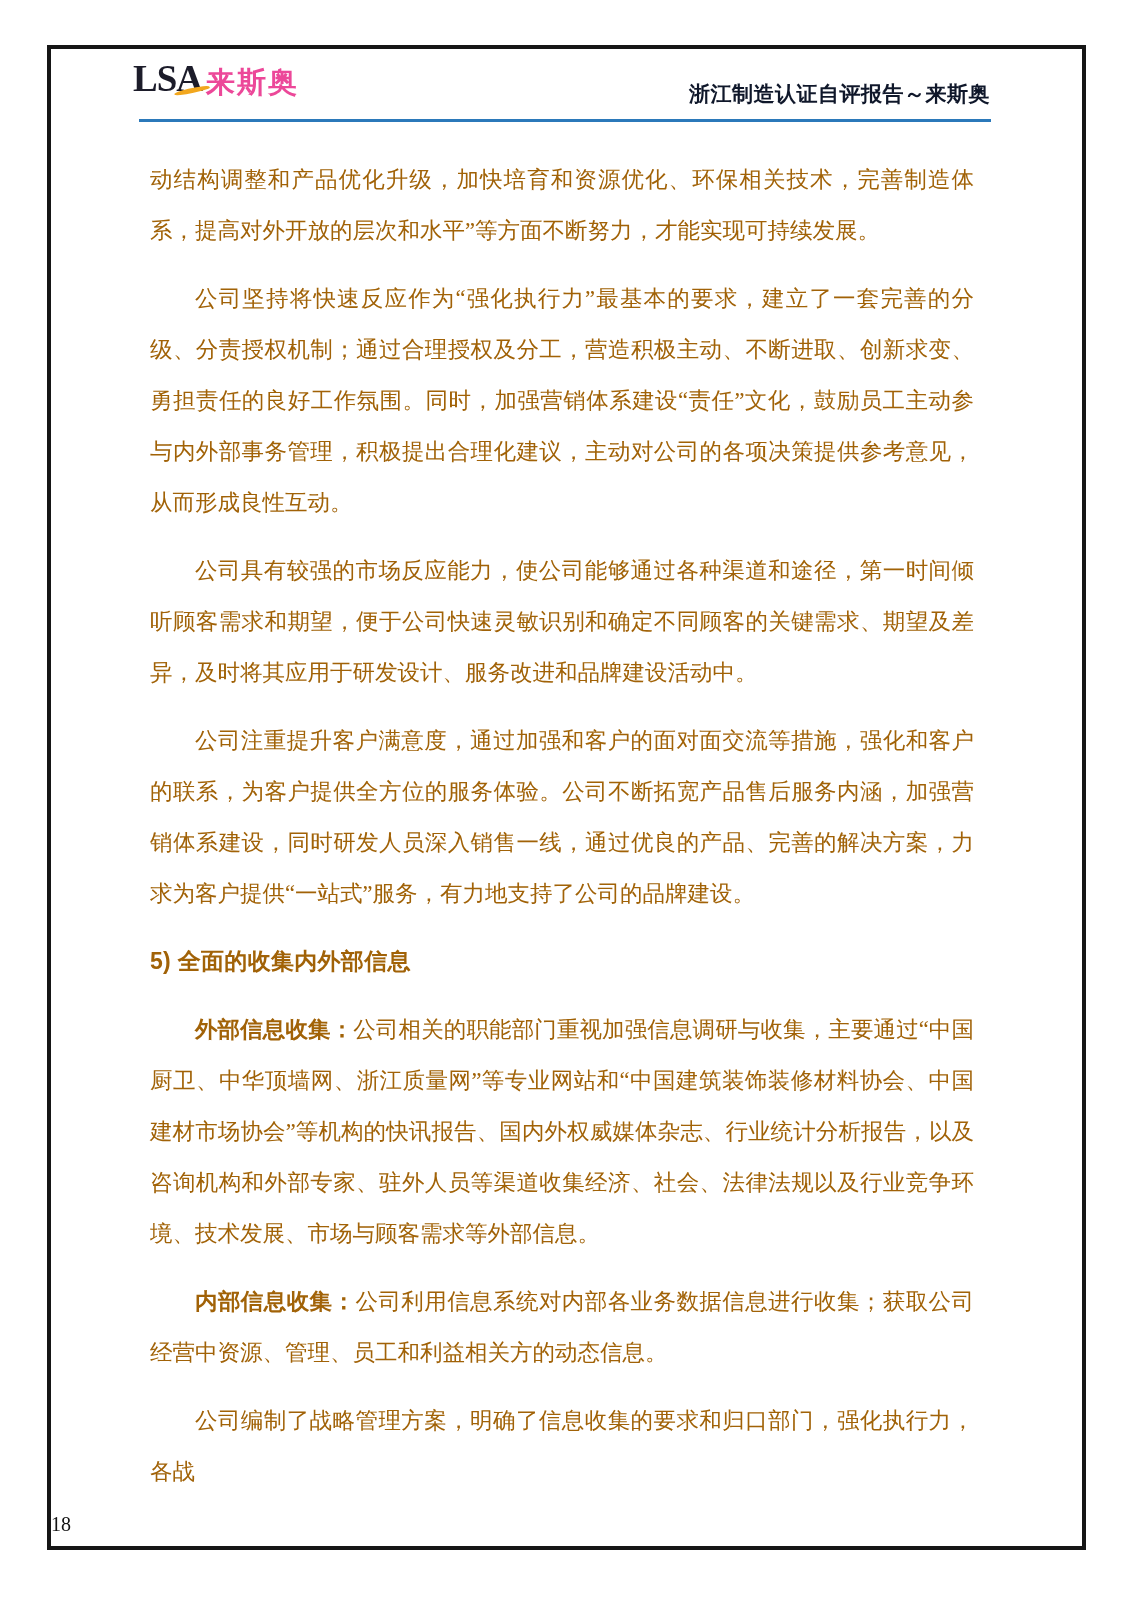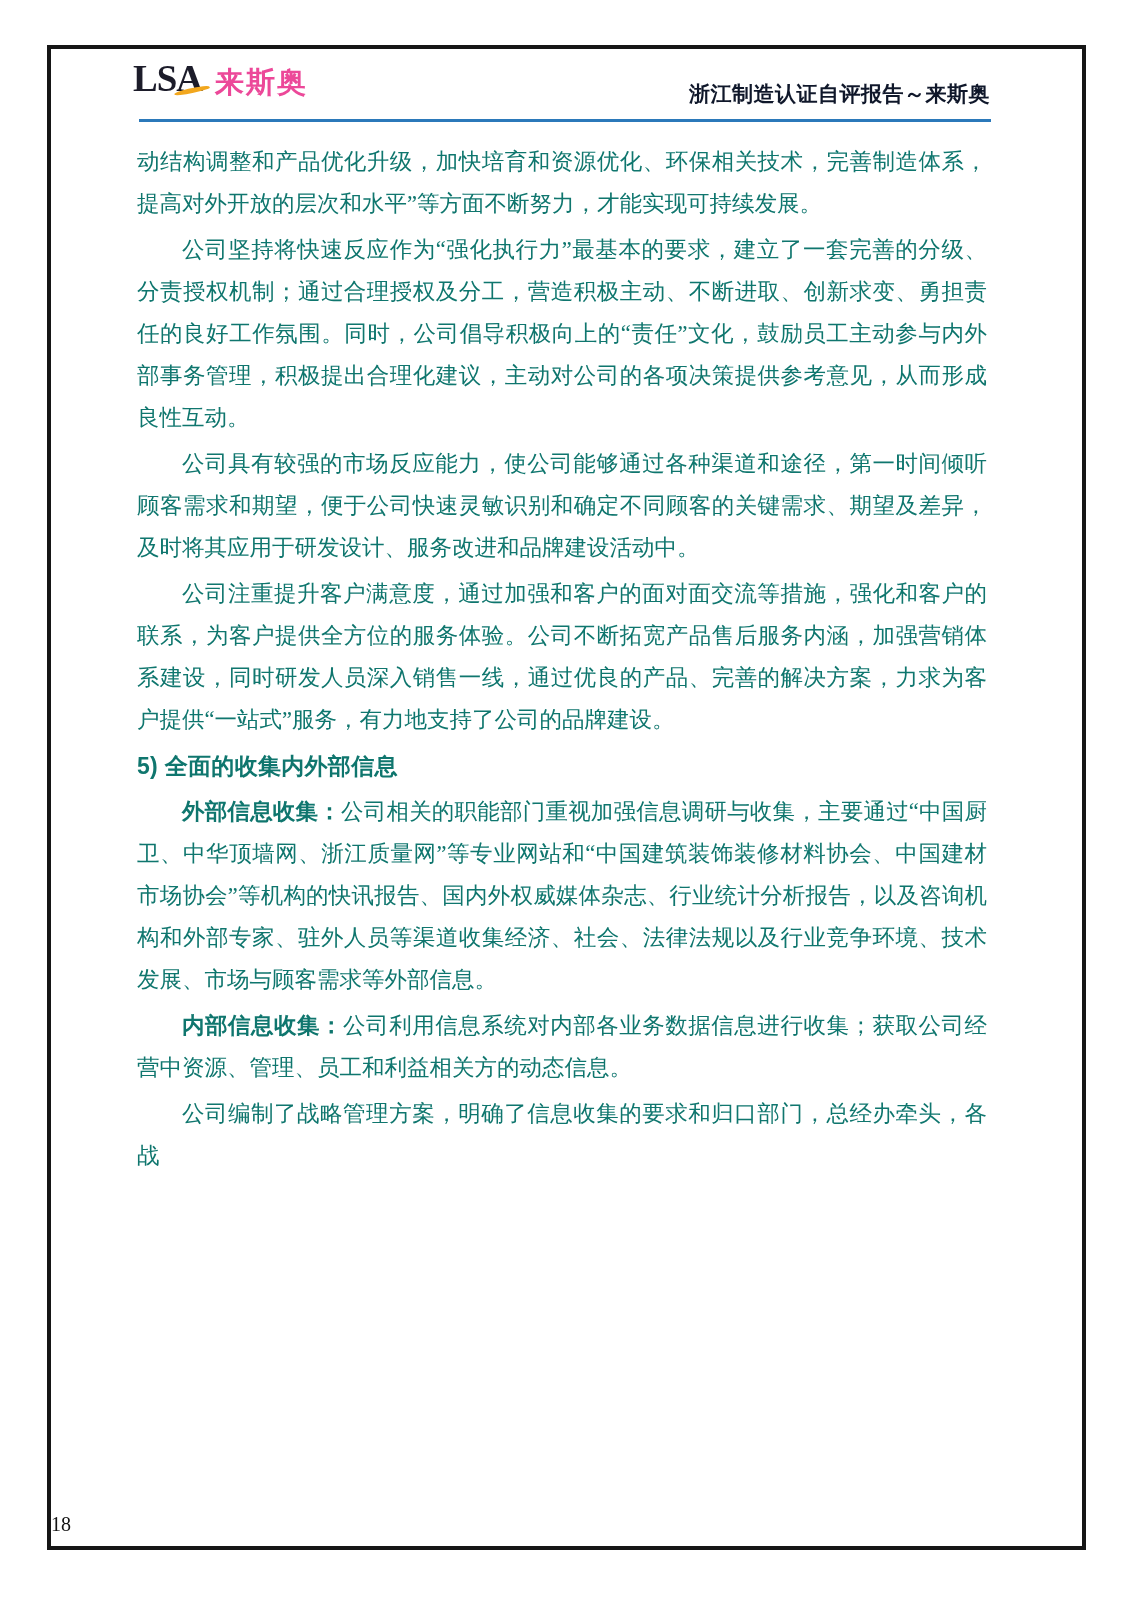--- a/index.html
+++ b/index.html
@@ -4,41 +4,41 @@
 <style>
   html,body{margin:0;padding:0;background:#ffffff;}
   .page{
     position:relative;width:1131px;height:1600px;background:#ffffff;
     font-family:"Liberation Serif","DejaVu Serif",serif;color:#151515;overflow:hidden;
   }
   .frame{
     position:absolute;left:47px;top:45px;width:1039px;height:1505px;
     border:4px solid #161616;box-sizing:border-box;background:#ffffff;
   }
-  .logo{position:absolute;left:82px;top:11px;display:flex;align-items:flex-end;gap:13px;}
+  .logo{position:absolute;left:82px;top:11px;display:flex;align-items:flex-end;gap:4px;}
   .logo-lsa{
     position:relative;font-family:"Liberation Serif","DejaVu Serif",serif;
     font-weight:700;font-size:37px;line-height:1;color:#1c1c2a;letter-spacing:-1px;
   }
   .logo-swoosh{
     position:absolute;right:-8px;bottom:4px;width:36px;height:5px;
     background:#f2a71e;border-radius:70% 100% 40% 90%;transform:rotate(-13deg);
   }
   .logo-cn{
     font-family:"Liberation Sans","DejaVu Sans",sans-serif;
     font-weight:700;font-size:29px;line-height:1.05;color:#ec4899;letter-spacing:2px;
   }
   .header-title{
     position:absolute;right:92px;top:31px;
     font-weight:700;font-size:21px;letter-spacing:0.5px;color:#0f172a;
     font-family:"Liberation Sans","DejaVu Sans",sans-serif;
   }
   .rule{position:absolute;left:88px;top:70px;width:852px;height:3px;background:#2b79ba;}
   .content{position:absolute;left:82px;top:88px;width:858px;}
-  .content p{margin:4px;font-size:22.5px;line-height:42px;text-align:justify;color:#0f766e;}
+  .content p{margin:17px;font-size:22.5px;line-height:51px;text-align:justify;color:#a16207;}
   .content p.indent{text-indent:45px;}
   .content p.heading,.content p.subheading{
     font-weight:700;font-size:23px;text-align:left;
     font-family:"Liberation Sans","DejaVu Sans",sans-serif;letter-spacing:0.3px;
   }
   .content strong{font-weight:700;font-family:"Liberation Sans","DejaVu Sans",sans-serif;}
   .footer{
     position:absolute;left:0;right:0;bottom:10px;text-align:left;
     font-size:20px;color:#141414;
   }
@@ -53,25 +53,25 @@
       <span class="logo-lsa" style="color: rgb(28, 28, 42);">LSA<i class="logo-swoosh" style="background: rgb(242, 167, 30);"></i></span>
       <span class="logo-cn">来斯奥</span>
     </div>
 
     <div class="header-title">浙江制造认证自评报告～来斯奥</div>
 
     <div class="rule" style="background: rgb(43, 121, 186);"></div>
 
     <div class="content">
         <p class="body">动结构调整和产品优化升级，加快培育和资源优化、环保相关技术，完善制造体系，提高对外开放的层次和水平”等方面不断努力，才能实现可持续发展。</p>
-        <p class="body indent">公司坚持将快速反应作为“强化执行力”最基本的要求，建立了一套完善的分级、分责授权机制；通过合理授权及分工，营造积极主动、不断进取、创新求变、勇担责任的良好工作氛围。同时，公司倡导积极向上的“责任”文化，鼓励员工主动参与内外部事务管理，积极提出合理化建议，主动对公司的各项决策提供参考意见，从而形成良性互动。</p>
+        <p class="body indent">公司坚持将快速反应作为“强化执行力”最基本的要求，建立了一套完善的分级、分责授权机制；通过合理授权及分工，营造积极主动、不断进取、创新求变、勇担责任的良好工作氛围。同时，加强营销体系建设“责任”文化，鼓励员工主动参与内外部事务管理，积极提出合理化建议，主动对公司的各项决策提供参考意见，从而形成良性互动。</p>
         <p class="body indent">公司具有较强的市场反应能力，使公司能够通过各种渠道和途径，第一时间倾听顾客需求和期望，便于公司快速灵敏识别和确定不同顾客的关键需求、期望及差异，及时将其应用于研发设计、服务改进和品牌建设活动中。</p>
         <p class="body indent">公司注重提升客户满意度，通过加强和客户的面对面交流等措施，强化和客户的联系，为客户提供全方位的服务体验。公司不断拓宽产品售后服务内涵，加强营销体系建设，同时研发人员深入销售一线，通过优良的产品、完善的解决方案，力求为客户提供“一站式”服务，有力地支持了公司的品牌建设。</p>
         <p class="subheading">5) 全面的收集内外部信息</p>
         <p class="body indent"><strong>外部信息收集：</strong>公司相关的职能部门重视加强信息调研与收集，主要通过“中国厨卫、中华顶墙网、浙江质量网”等专业网站和“中国建筑装饰装修材料协会、中国建材市场协会”等机构的快讯报告、国内外权威媒体杂志、行业统计分析报告，以及咨询机构和外部专家、驻外人员等渠道收集经济、社会、法律法规以及行业竞争环境、技术发展、市场与顾客需求等外部信息。</p>
         <p class="body indent"><strong>内部信息收集：</strong>公司利用信息系统对内部各业务数据信息进行收集；获取公司经营中资源、管理、员工和利益相关方的动态信息。</p>
-        <p class="body indent">公司编制了战略管理方案，明确了信息收集的要求和归口部门，总经办牵头，各战</p>
+        <p class="body indent">公司编制了战略管理方案，明确了信息收集的要求和归口部门，强化执行力，各战</p>
       </div>
 
     <div class="footer">18</div>
 
   </div>
 </div>
 
 </body></html>

